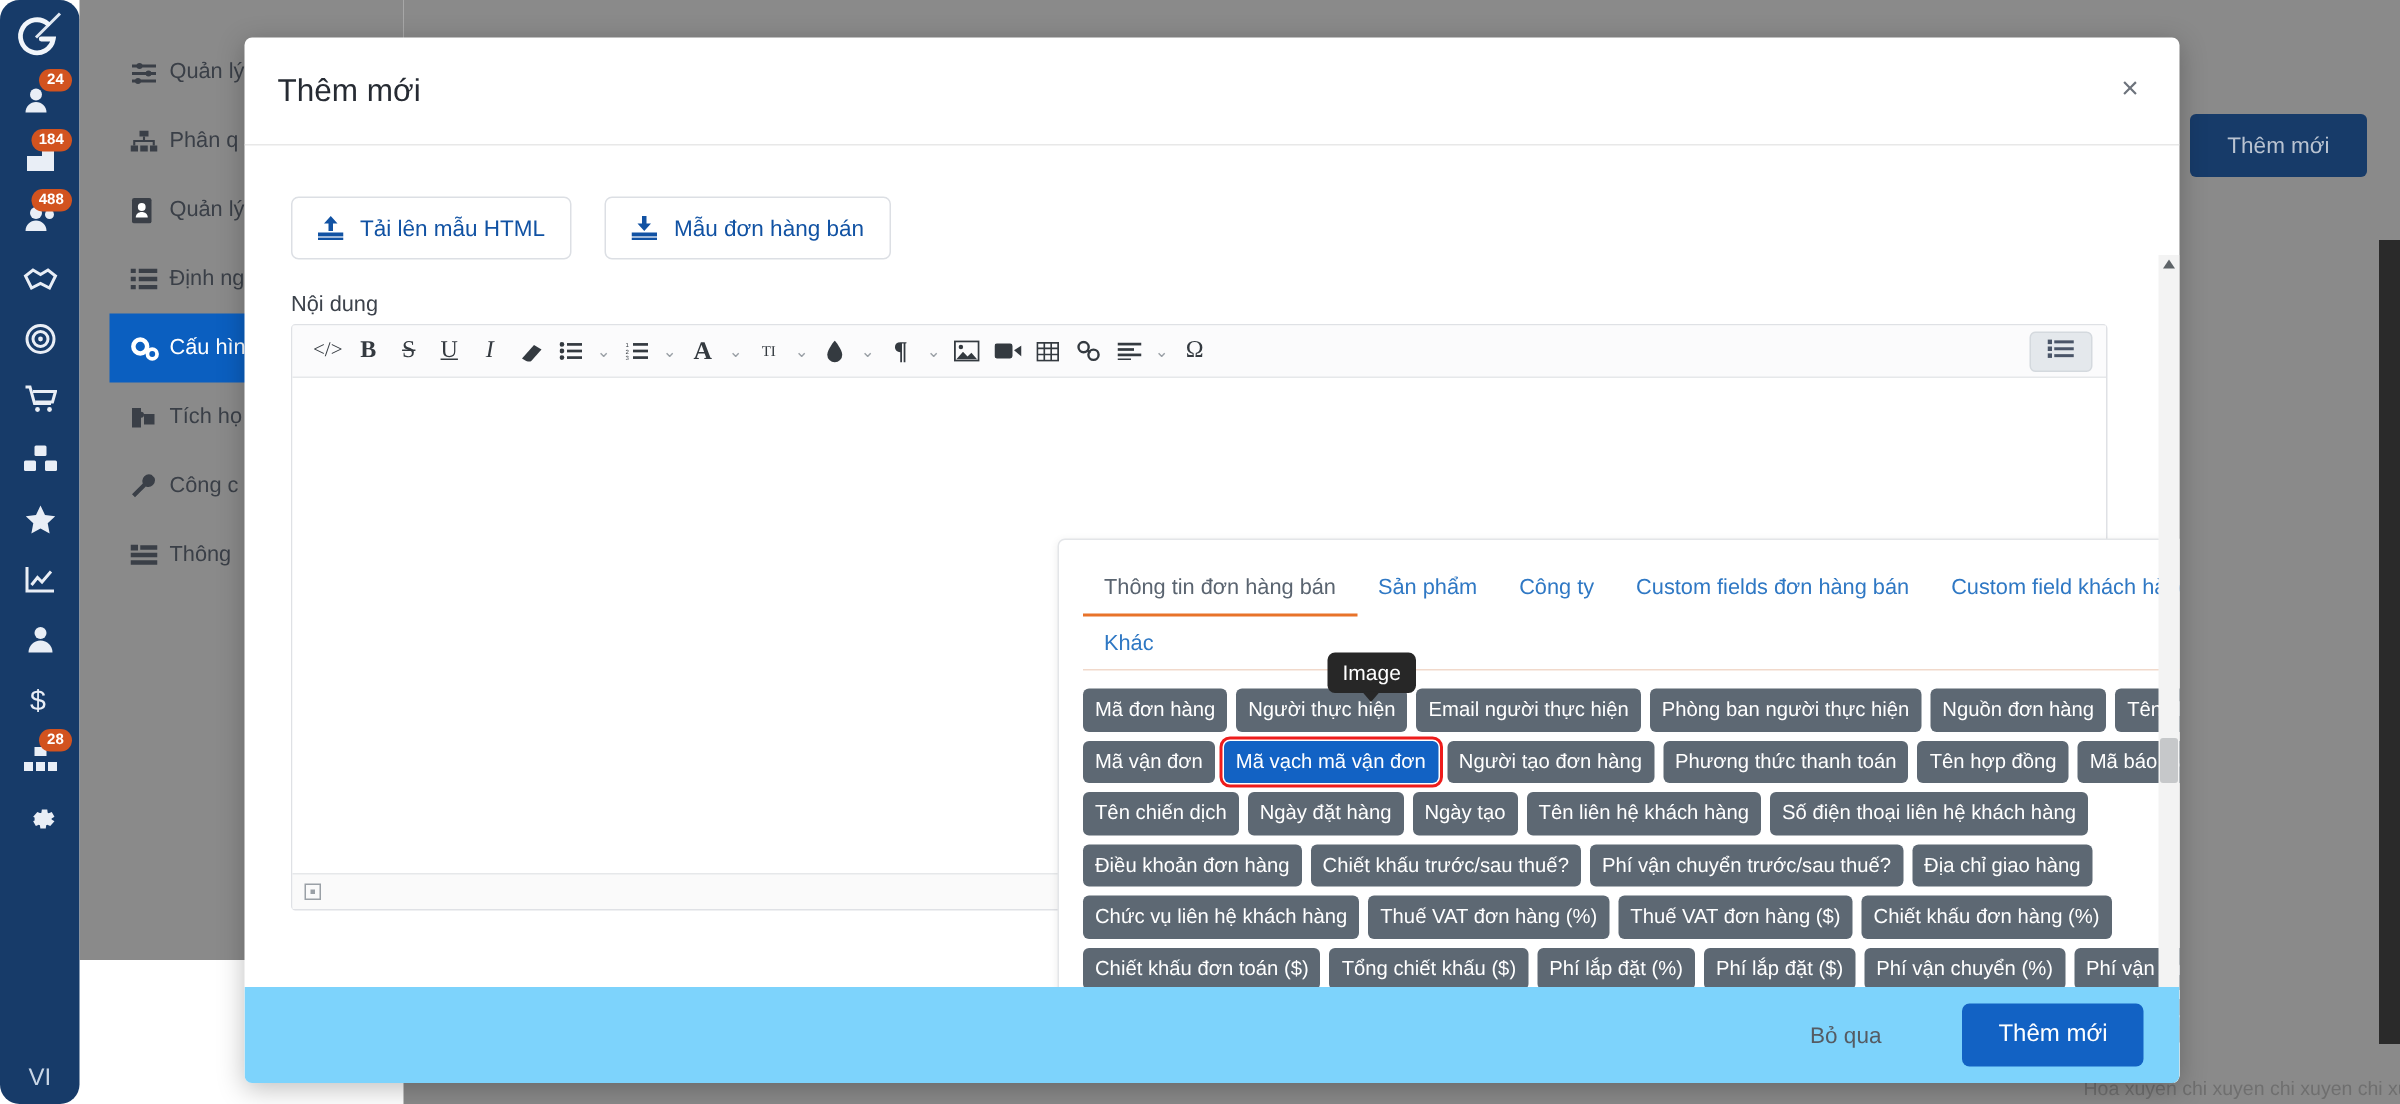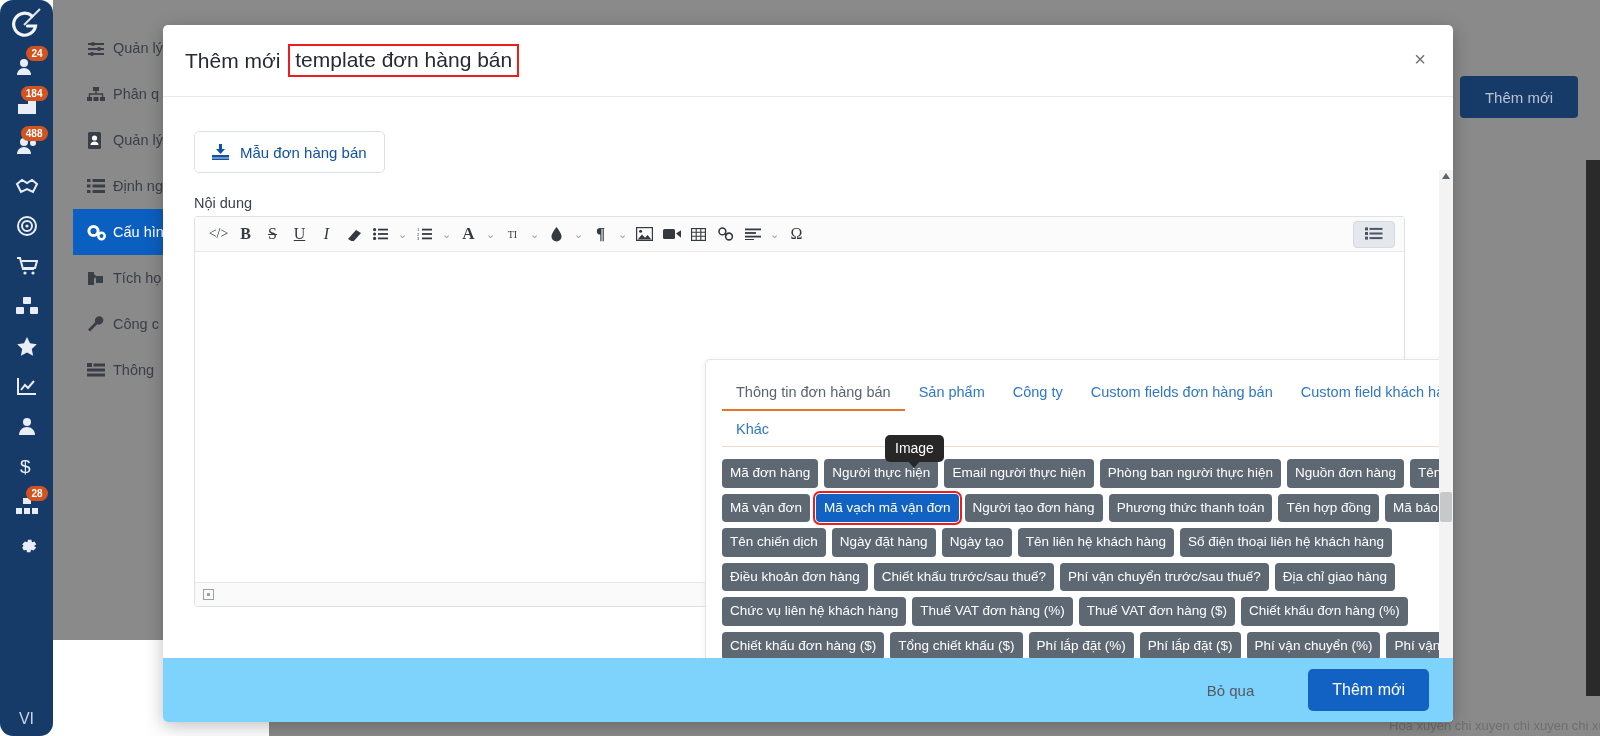--- a/index.html
+++ b/index.html
@@ -416,28 +416,37 @@
       </div>
       <div class="bg-bottom-text">Hoa xuyen chi xuyen chi xuyen chi xuyen chi xuyen</div>
     </div>
   </div>
 
   <div class="modal">
 
     <div class="modal-head">
       <div class="modal-title">
         <span class="title-plain">Thêm mới </span>
-          <span class="title-boxed">template đơn hàng bán</span>
       </div>
       <div class="modal-close">×</div>
     </div>
 
     <div class="modal-body">
 
       <div class="top-buttons">
+        <div class="obtn">
+          <span>
+            <svg width="17" height="16" viewBox="0 0 17 16">
+                <path d="M8.5 0L13 5H10v5H7V5H4z" fill="#1152a3"></path>
+                <rect x="0" y="11" width="17" height="2.6" fill="#1152a3"></rect>
+                <rect x="0" y="14.4" width="17" height="1.6" fill="#1152a3"></rect>
+              </svg>
+          </span>
+          <span>Tải lên mẫu HTML</span>
+        </div>
         <div class="obtn">
           <span>
             <svg width="17" height="16" viewBox="0 0 17 16">
                 <path d="M8.5 10L4 5h3V0h3v5h3z" fill="#1152a3"></path>
                 <rect x="0" y="11" width="17" height="2.6" fill="#1152a3"></rect>
                 <rect x="0" y="14.4" width="17" height="1.6" fill="#1152a3"></rect>
               </svg>
           </span>
           <span>Mẫu đơn hàng bán</span>
         </div>
@@ -579,21 +588,21 @@
             <div class="tag">Tên liên hệ khách hàng</div>
             <div class="tag">Số điện thoại liên hệ khách hàng</div>
             <div class="tag">Điều khoản đơn hàng</div>
             <div class="tag">Chiết khấu trước/sau thuế?</div>
             <div class="tag">Phí vận chuyển trước/sau thuế?</div>
             <div class="tag">Địa chỉ giao hàng</div>
             <div class="tag">Chức vụ liên hệ khách hàng</div>
             <div class="tag">Thuế VAT đơn hàng (%)</div>
             <div class="tag">Thuế VAT đơn hàng ($)</div>
             <div class="tag">Chiết khấu đơn hàng (%)</div>
-            <div class="tag">Chiết khấu đơn hàng ($)</div>
+            <div class="tag">Chiết khấu đơn toán ($)</div>
             <div class="tag">Tổng chiết khấu ($)</div>
             <div class="tag">Phí lắp đặt (%)</div>
             <div class="tag">Phí lắp đặt ($)</div>
             <div class="tag">Phí vận chuyển (%)</div>
             <div class="tag">Phí vận chuyển ($)</div>
             <div class="tag">Tổng điểm thưởng</div>
             <div class="tag">Tổng tiền thưởng</div>
             <div class="tag">Doanh số</div>
             <div class="tag">Doanh thu</div>
             <div class="tag">Doanh thu (chữ)</div>

